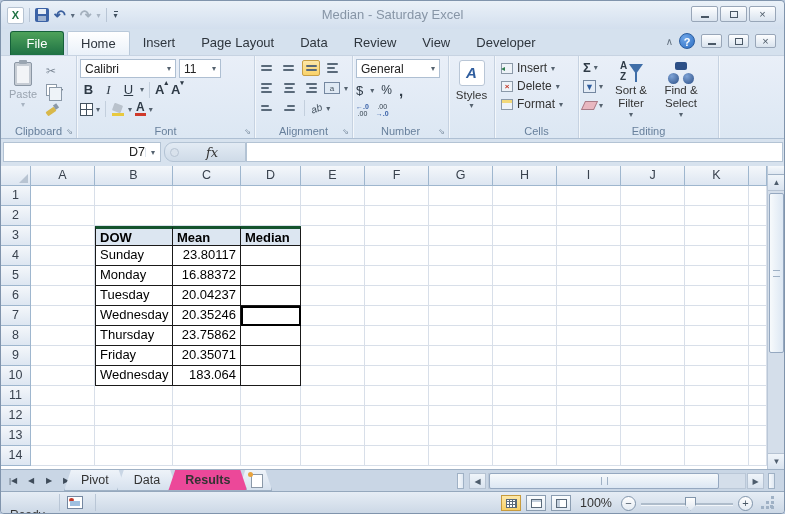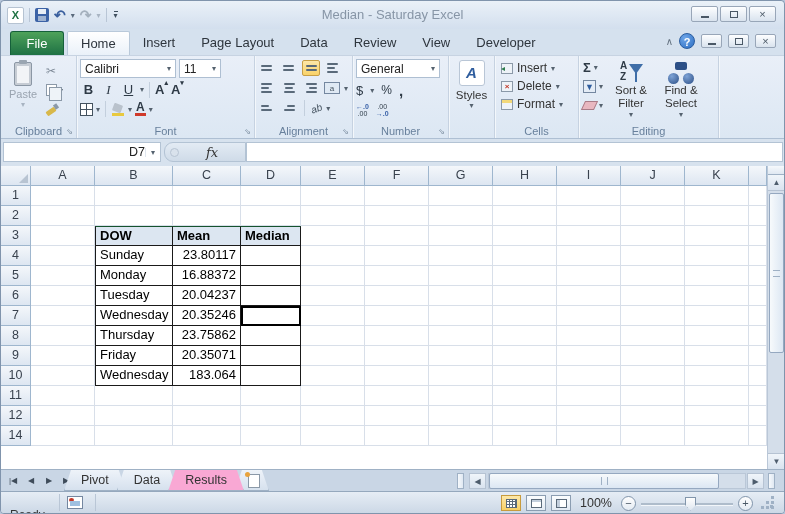--- a/index.html
+++ b/index.html
@@ -153,42 +153,42 @@
   .gcorner { width:30px; height:20px; background:linear-gradient(#f4f7fb,#dde6f1); border-right:1px solid #9eb6ce; border-bottom:1px solid #9eb6ce; position:relative; }
   .gcorner::after { content:""; position:absolute; right:2px; bottom:2px; border-left:9px solid transparent; border-bottom:9px solid #b8c4d2; }
   .gch { height:20px; background:linear-gradient(#f4f7fb,#dde6f1); border-right:1px solid #9eb6ce; border-bottom:1px solid #9eb6ce;
     font-size:12.5px; color:#39424e; text-align:center; line-height:19px; }
   .grh { width:30px; height:20px; background:linear-gradient(#f4f7fb,#dde6f1); border-right:1px solid #9eb6ce; border-bottom:1px solid #9eb6ce;
     font-size:12.5px; color:#39424e; text-align:center; line-height:19px; }
   .gc { height:20px; border-right:1px solid #d8dfe9; border-bottom:1px solid #d8dfe9; font-size:13px; line-height:18px; color:#000;
     overflow:hidden; white-space:nowrap; }
   .al { padding-left:4px; } .ar { text-align:right; padding-right:4px; }
   .tb { border-right:1px solid #1a1a1a; border-bottom:1px solid #1a1a1a; }
-  .tbl { border-left:1px solid #1a1a1a; } .tbt { border-top:1px solid #14532d; }
+  .tbl { border-left:1px solid #1a1a1a; } .tbt { border-top:3px solid #14532d; }
   .tbh { background:#dce6f1; font-weight:bold; }
   .sel { outline:2px solid #000; outline-offset:-2px; }
   
   .vscroll { position:absolute; left:766px; top:165px; width:18px; height:303px; background:#d4deea; border-left:1px solid #bac7d7; }
   .vs-split { height:9px; background:linear-gradient(#f6f9fc,#dfe8f2); border-bottom:1px solid #9fb1c5; }
   .vs-btn { height:16px; display:flex; align-items:center; justify-content:center; font-size:8px; color:#4e5d6d;
     background:linear-gradient(#f0f5fa,#d9e3ef); border-bottom:1px solid #b6c3d3; }
   .vs-btn.dn { position:absolute; bottom:0; left:0; right:0; border-top:1px solid #b6c3d3; border-bottom:none; }
   .vs-thumb { position:absolute; top:27px; left:1px; width:15px; height:160px;
     background:linear-gradient(90deg,#f7fafc,#dce7f3); border:1px solid #95a8c0; border-radius:2px; }
   .vs-thumb::after { content:""; position:absolute; left:3px; right:3px; top:50%; height:5px; margin-top:-3px;
     border-top:1px solid #9fb1c5; border-bottom:1px solid #9fb1c5; }
   
   .tabbar { position:absolute; top:468px; left:0; right:0; height:22px; background:#c9d6e5; border-top:1px solid #9fb1c5; }
   .nav { position:absolute; left:4px; top:2px; display:flex; gap:2px; }
   .nav span { width:16px; height:17px; text-align:center; font-size:8px; line-height:17px; color:#3f4c5a; }
   .stabs { position:absolute; left:72px; top:0; display:flex; height:21px; }
   .stab { height:21px; line-height:20px; padding:0 16px; font-size:12.5px; color:#333;
     background:linear-gradient(#eef3f9,#d6e1ee); border:1px solid #9fb1c5; border-top:none;
     clip-path:polygon(7px 0, calc(100% - 7px) 0, 100% 100%, 0 100%); margin-left:-9px; }
-  .stab.active { background:#f9a8d4; font-weight:normal; z-index:3; }
+  .stab.active { background:#ec4899; font-weight:bold; z-index:3; }
   .instab { height:21px; width:34px; background:linear-gradient(#eef3f9,#d6e1ee); border:1px solid #9fb1c5; border-top:none;
     clip-path:polygon(7px 0, calc(100% - 7px) 0, 100% 100%, 0 100%); margin-left:-9px; position:relative; }
   .instab::before { content:""; position:absolute; left:12px; top:4px; width:10px; height:12px; background:#fff; border:1px solid #8b99a8; }
   .instab::after { content:""; position:absolute; left:9px; top:2px; width:5px; height:5px; border-radius:50%; background:#e8a33d; }
   .hs-split { position:absolute; top:3px; width:7px; height:16px; background:linear-gradient(90deg,#f6f9fc,#dfe8f2); border:1px solid #9fb1c5; }
   .hs-btn { position:absolute; top:3px; width:17px; height:16px; background:linear-gradient(#f0f5fa,#d9e3ef); border:1px solid #b6c3d3;
     font-size:8px; color:#4e5d6d; text-align:center; line-height:15px; }
   .hs-track { position:absolute; top:3px; left:487px; width:258px; height:16px; background:#d4deea; border:1px solid #bac7d7; }
   .hs-thumb { position:absolute; top:3px; left:488px; width:230px; height:16px;
     background:linear-gradient(#f7fafc,#dce7f3); border:1px solid #95a8c0; border-radius:2px; }
@@ -684,20 +684,35 @@
         <div class="gc" style="width: 64px;"></div>
         <div class="gc" style="width: 64px;"></div>
         <div class="gc" style="width: 64px;"></div>
         <div class="gc" style="width: 64px;"></div>
         <div class="gc" style="width: 64px;"></div>
         <div class="gc" style="width: 64px;"></div>
         <div class="gc" style="width: 64px;"></div>
         <div class="gc" style="width: 18px;"></div>
       </div>
       <div class="grow">
+        <div class="grh">13</div>
+        <div class="gc" style="width: 64px;"></div>
+        <div class="gc" style="width: 78px;"></div>
+        <div class="gc" style="width: 68px;"></div>
+        <div class="gc" style="width: 60px;"></div>
+        <div class="gc" style="width: 64px;"></div>
+        <div class="gc" style="width: 64px;"></div>
+        <div class="gc" style="width: 64px;"></div>
+        <div class="gc" style="width: 64px;"></div>
+        <div class="gc" style="width: 64px;"></div>
+        <div class="gc" style="width: 64px;"></div>
+        <div class="gc" style="width: 64px;"></div>
+        <div class="gc" style="width: 18px;"></div>
+      </div>
+      <div class="grow">
         <div class="grh">14</div>
         <div class="gc" style="width: 64px;"></div>
         <div class="gc" style="width: 78px;"></div>
         <div class="gc" style="width: 68px;"></div>
         <div class="gc" style="width: 60px;"></div>
         <div class="gc" style="width: 64px;"></div>
         <div class="gc" style="width: 64px;"></div>
         <div class="gc" style="width: 64px;"></div>
         <div class="gc" style="width: 64px;"></div>
         <div class="gc" style="width: 64px;"></div>

